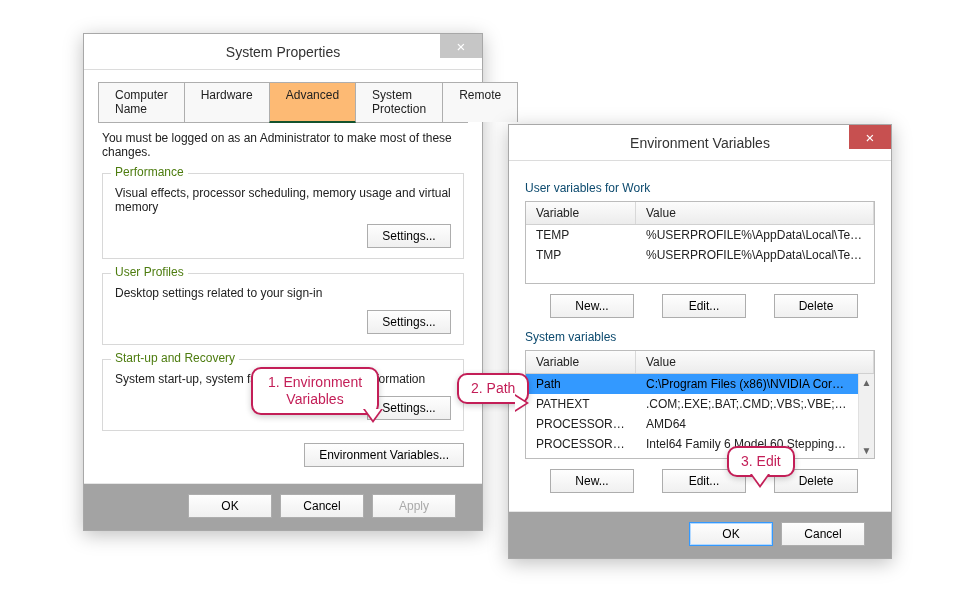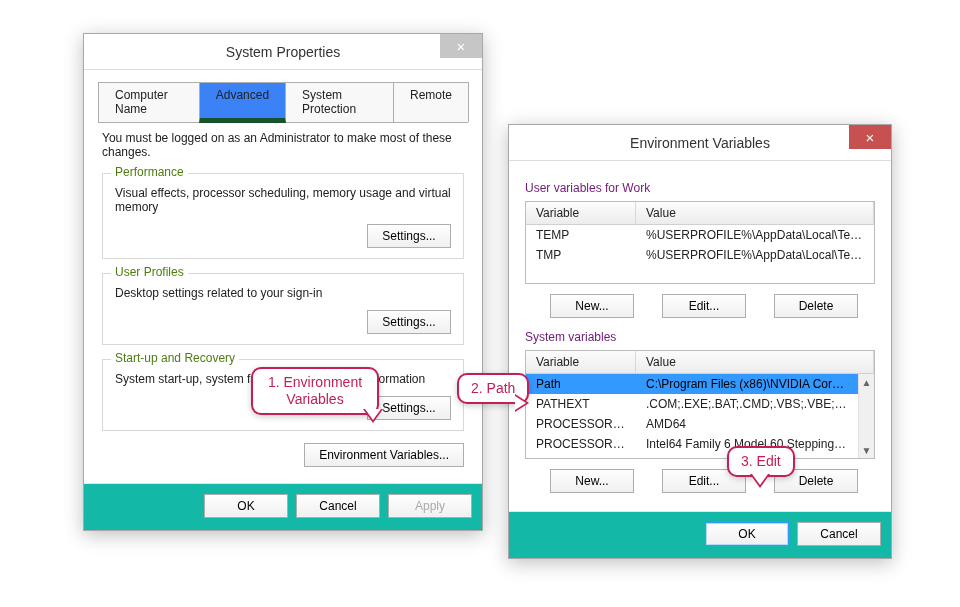--- a/index.html
+++ b/index.html
@@ -54,23 +54,23 @@
     padding: 5px 16px 6px;
     border: 1px solid #aeaeae;
     border-bottom: none;
     background: #f8f8f8;
     margin-right: -1px;
     position: relative;
     cursor: pointer;
     font-size: 12px;
   }
   .tab.active {
-    background: #3b82f6;
+    background: #fdba74;
     z-index: 2;
-    border-bottom: 5px solid #14532d;
+    border-bottom: 2px solid #14532d;
     margin-bottom: -1px;
   }
   .hint-text { margin: 6px 0 4px 4px; font-size: 12px; }
   .groupbox {
     border: 1px solid #d8d8d8;
     padding: 12px 12px 10px 12px;
     position: relative;
     margin: 14px 4px 8px 4px;
   }
   .groupbox-title {
@@ -93,25 +93,25 @@
     background: linear-gradient(#fefefe,#f0f0f0);
     padding: 2px 14px;
     cursor: pointer;
     margin-left: 8px;
   }
   button.win-btn.default { border: 1px solid #3399ff; box-shadow: 0 0 0 1px #b3d9ff inset; }
   button.win-btn.disabled { color: #aaa; }
   .bottom-btns {
     display: flex;
     justify-content: flex-end;
-    padding: 10px 10px 12px;
+    padding: 10px 26px 12px;
     border-top: 1px solid #e6e6e6;
-    background: #14b8a6;
-  }
-  .section-label { font-size: 12px; margin: 6px 4px 6px 6px; color: #701a75; }
+    background: #a3a3a3;
+  }
+  .section-label { font-size: 12px; margin: 6px 4px 6px 6px; color: #0c4a6e; }
   .table {
     border: 1px solid #bcbcbc;
     margin: 2px 6px 10px 6px;
   }
   .table-head {
     display: flex;
     font-size: 12px;
     background: linear-gradient(#fcfcfc,#ececec);
     border-bottom: 1px solid #d0d0d0;
   }
@@ -189,20 +189,21 @@
 <body>
 
 <div class="window" style="left:83px; top:33px; width:400px;">
   <div class="titlebar">
     <span class="title-text">System Properties</span>
     <div class="close-btn close-gray">×</div>
   </div>
   <div class="dlg-body">
     <div class="tabs">
       <div class="tab">Computer Name</div>
+      <div class="tab">Hardware</div>
       <div class="tab active">Advanced</div>
       <div class="tab">System Protection</div>
       <div class="tab">Remote</div>
     </div>
     <div class="hint-text">You must be logged on as an Administrator to make most of these changes.</div>
 
     <div class="groupbox">
       <span class="groupbox-title">Performance</span>
       <div class="group-desc">Visual effects, processor scheduling, memory usage and virtual memory</div>
       <div class="btn-row">

